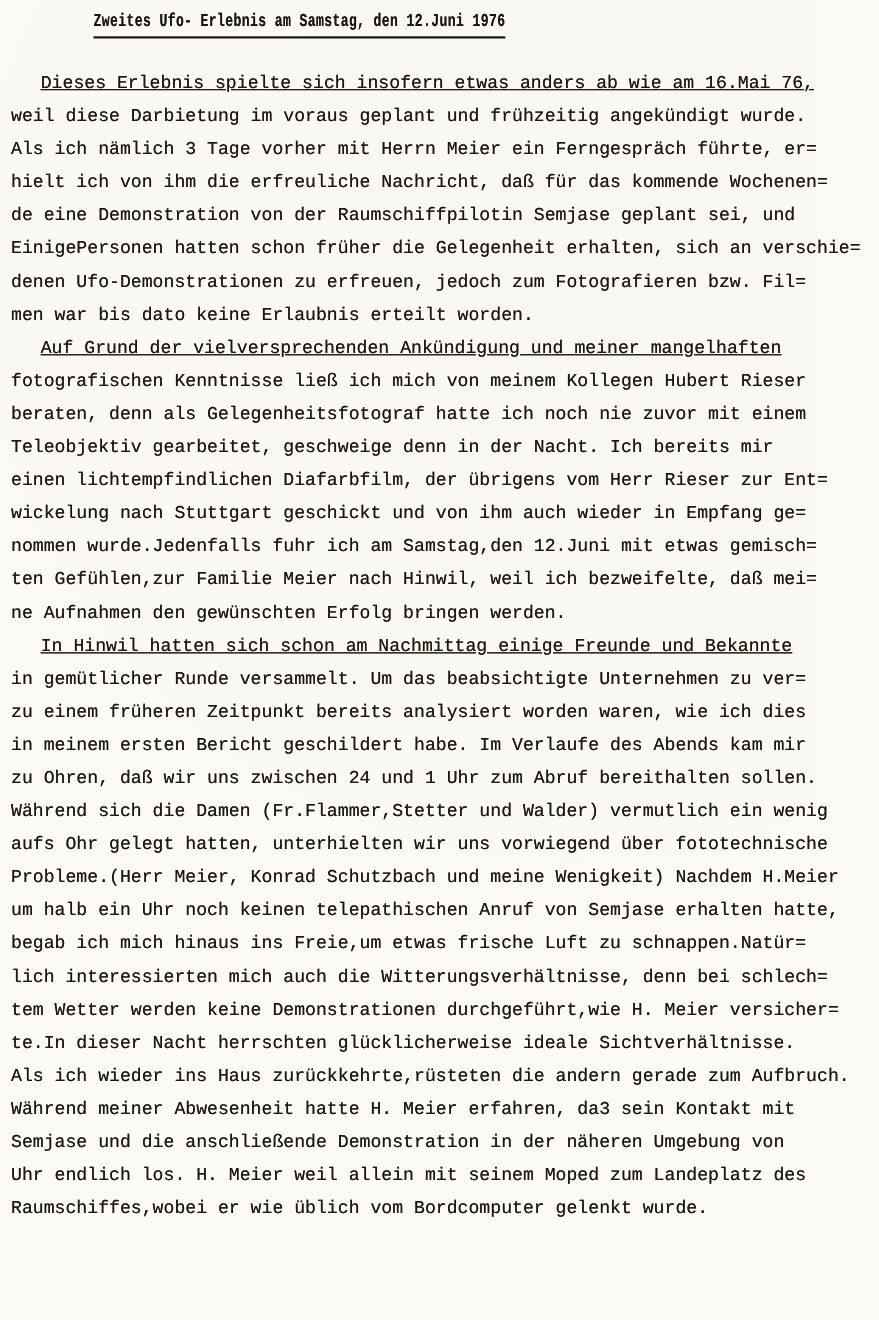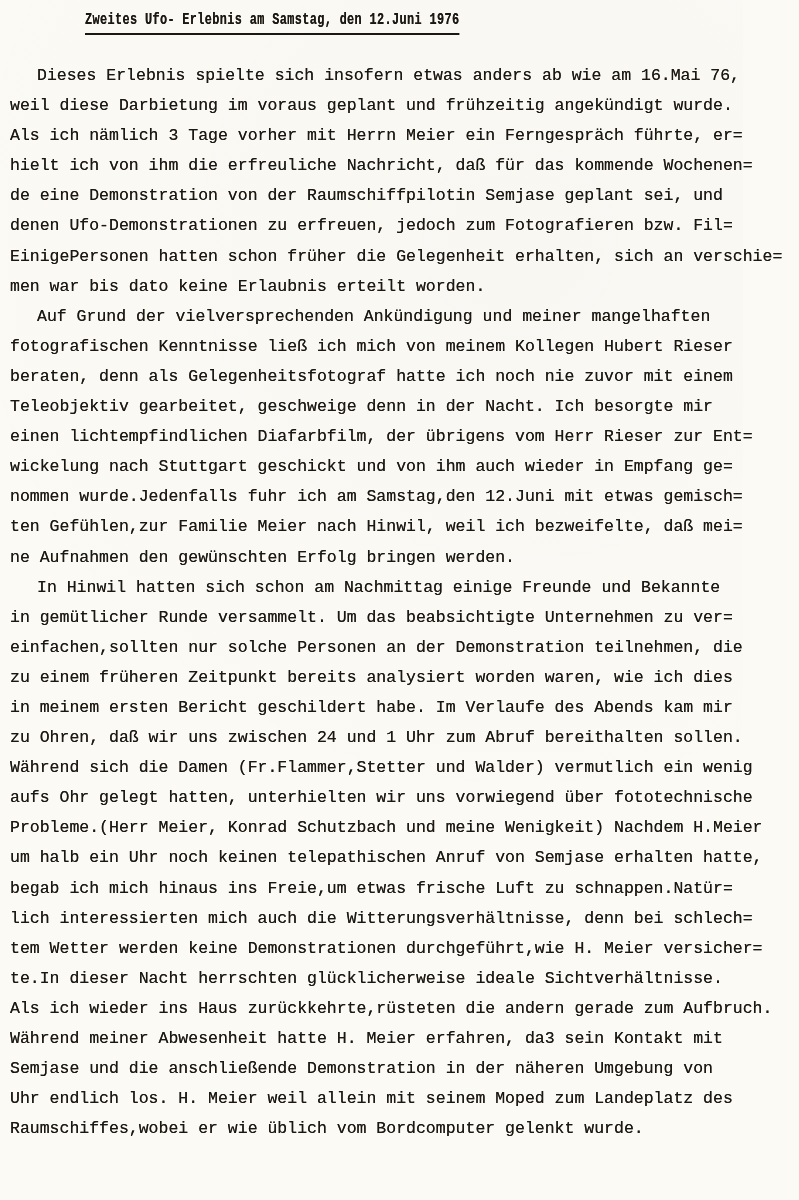--- a/index.html
+++ b/index.html
@@ -44,53 +44,53 @@
   }
   .line {
     height: 30.1px;
     line-height: 30.1px;
     font-size: 16.5px;
     white-space: pre;
     text-shadow: 0 0 0.6px rgba(25,18,8,0.8);
   }
   .line.indent {
     padding-left: 27px;
+    text-decoration: underline;
   }
 </style>
 </head>
 <body>
 
 <div class="page">
 
   <div class="doc-title">Zweites Ufo- Erlebnis am Samstag, den 12.Juni 1976</div>
 
   <div class="body-text">
 
     <div class="line indent">Dieses Erlebnis spielte sich insofern etwas anders ab wie am 16.Mai 76,</div>
     <div class="line">weil diese Darbietung im voraus geplant und frühzeitig angekündigt wurde.</div>
     <div class="line">Als ich nämlich 3 Tage vorher mit Herrn Meier ein Ferngespräch führte, er=</div>
     <div class="line">hielt ich von ihm die erfreuliche Nachricht, daß für das kommende Wochenen=</div>
     <div class="line">de eine Demonstration von der Raumschiffpilotin Semjase geplant sei, und</div>
+    <div class="line">EinigePersonen hatten schon früher die Gelegenheit erhalten, sich an verschie=</div>
     <div class="line">denen Ufo-Demonstrationen zu erfreuen, jedoch zum Fotografieren bzw. Fil=</div>
-    <div class="line">EinigePersonen hatten schon früher die Gelegenheit erhalten, sich an verschie=</div>
     <div class="line">men war bis dato keine Erlaubnis erteilt worden.</div>
 
     <div class="line indent">Auf Grund der vielversprechenden Ankündigung und meiner mangelhaften</div>
     <div class="line">fotografischen Kenntnisse ließ ich mich von meinem Kollegen Hubert Rieser</div>
     <div class="line">beraten, denn als Gelegenheitsfotograf hatte ich noch nie zuvor mit einem</div>
-    <div class="line">Teleobjektiv gearbeitet, geschweige denn in der Nacht. Ich besorgte mir</div>
+    <div class="line">Teleobjektiv gearbeitet, geschweige denn in der Nacht. Ich bereits mir</div>
     <div class="line">einen lichtempfindlichen Diafarbfilm, der übrigens vom Herr Rieser zur Ent=</div>
     <div class="line">wickelung nach Stuttgart geschickt und von ihm auch wieder in Empfang ge=</div>
     <div class="line">nommen wurde.Jedenfalls fuhr ich am Samstag,den 12.Juni mit etwas gemisch=</div>
     <div class="line">ten Gefühlen,zur Familie Meier nach Hinwil, weil ich bezweifelte, daß mei=</div>
     <div class="line">ne Aufnahmen den gewünschten Erfolg bringen werden.</div>
 
     <div class="line indent">In Hinwil hatten sich schon am Nachmittag einige Freunde und Bekannte</div>
     <div class="line">in gemütlicher Runde versammelt. Um das beabsichtigte Unternehmen zu ver=</div>
-    <div class="line">einfachen,sollten nur solche Personen an der Demonstration teilnehmen, die</div>
     <div class="line">zu einem früheren Zeitpunkt bereits analysiert worden waren, wie ich dies</div>
     <div class="line">in meinem ersten Bericht geschildert habe. Im Verlaufe des Abends kam mir</div>
     <div class="line">zu Ohren, daß wir uns zwischen 24 und 1 Uhr zum Abruf bereithalten sollen.</div>
     <div class="line">Während sich die Damen (Fr.Flammer,Stetter und Walder) vermutlich ein wenig</div>
     <div class="line">aufs Ohr gelegt hatten, unterhielten wir uns vorwiegend über fototechnische</div>
     <div class="line">Probleme.(Herr Meier, Konrad Schutzbach und meine Wenigkeit) Nachdem H.Meier</div>
     <div class="line">um halb ein Uhr noch keinen telepathischen Anruf von Semjase erhalten hatte,</div>
     <div class="line">begab ich mich hinaus ins Freie,um etwas frische Luft zu schnappen.Natür=</div>
     <div class="line">lich interessierten mich auch die Witterungsverhältnisse, denn bei schlech=</div>
     <div class="line">tem Wetter werden keine Demonstrationen durchgeführt,wie H. Meier versicher=</div>

